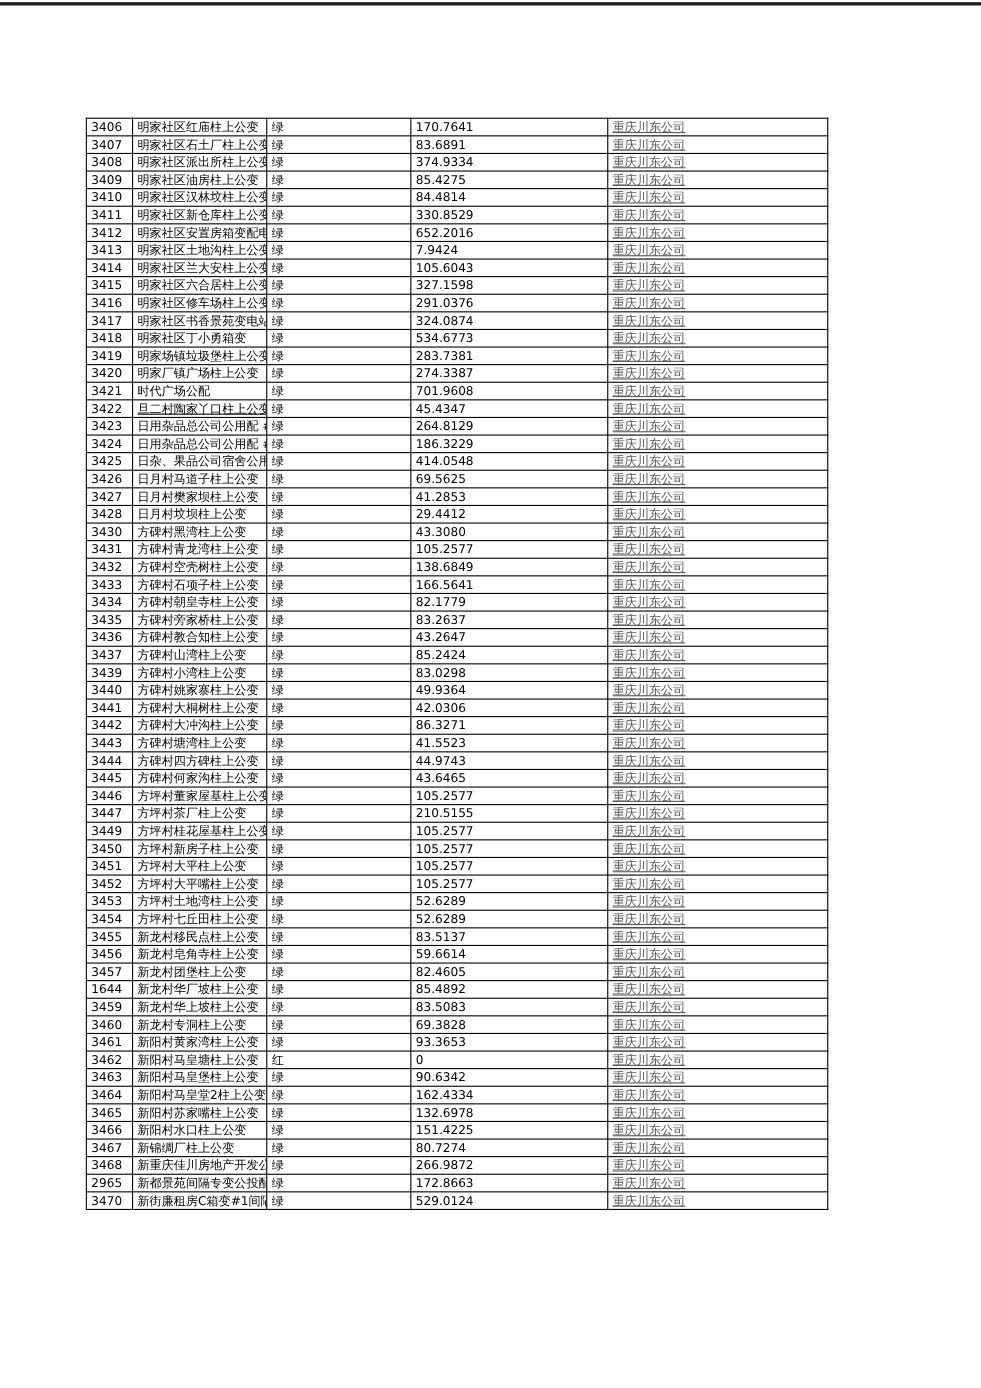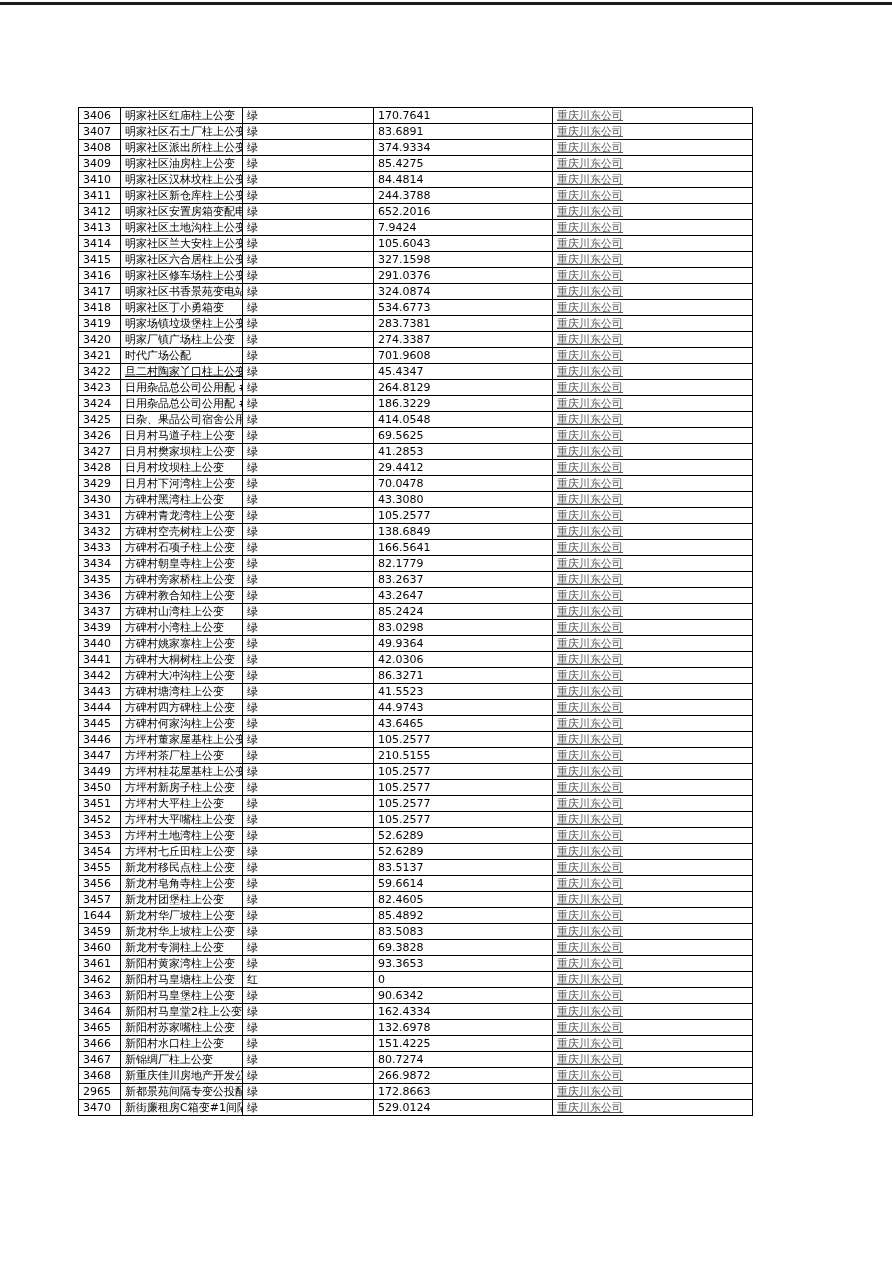--- a/index.html
+++ b/index.html
@@ -89,21 +89,21 @@
         <td class="c-id">3410</td>
         <td class="c-name">明家社区汉林坟柱上公变</td>
         <td class="c-status">绿</td>
         <td class="c-value">84.4814</td>
         <td class="c-company"><span class="company-link">重庆川东公司</span></td>
       </tr>
       <tr>
         <td class="c-id">3411</td>
         <td class="c-name">明家社区新仓库柱上公变</td>
         <td class="c-status">绿</td>
-        <td class="c-value">244.3788</td>
+        <td class="c-value">330.8529</td>
         <td class="c-company"><span class="company-link">重庆川东公司</span></td>
       </tr>
       <tr>
         <td class="c-id">3412</td>
         <td class="c-name">明家社区安置房箱变配电变压器</td>
         <td class="c-status">绿</td>
         <td class="c-value">652.2016</td>
         <td class="c-company"><span class="company-link">重庆川东公司</span></td>
       </tr>
       <tr>
@@ -209,27 +209,20 @@
         <td class="c-name">日月村樊家坝柱上公变</td>
         <td class="c-status">绿</td>
         <td class="c-value">41.2853</td>
         <td class="c-company"><span class="company-link">重庆川东公司</span></td>
       </tr>
       <tr>
         <td class="c-id">3428</td>
         <td class="c-name">日月村坟坝柱上公变</td>
         <td class="c-status">绿</td>
         <td class="c-value">29.4412</td>
-        <td class="c-company"><span class="company-link">重庆川东公司</span></td>
-      </tr>
-      <tr>
-        <td class="c-id">3429</td>
-        <td class="c-name">日月村下河湾柱上公变</td>
-        <td class="c-status">绿</td>
-        <td class="c-value">70.0478</td>
         <td class="c-company"><span class="company-link">重庆川东公司</span></td>
       </tr>
       <tr>
         <td class="c-id">3430</td>
         <td class="c-name">方碑村黑湾柱上公变</td>
         <td class="c-status">绿</td>
         <td class="c-value">43.3080</td>
         <td class="c-company"><span class="company-link">重庆川东公司</span></td>
       </tr>
       <tr>

